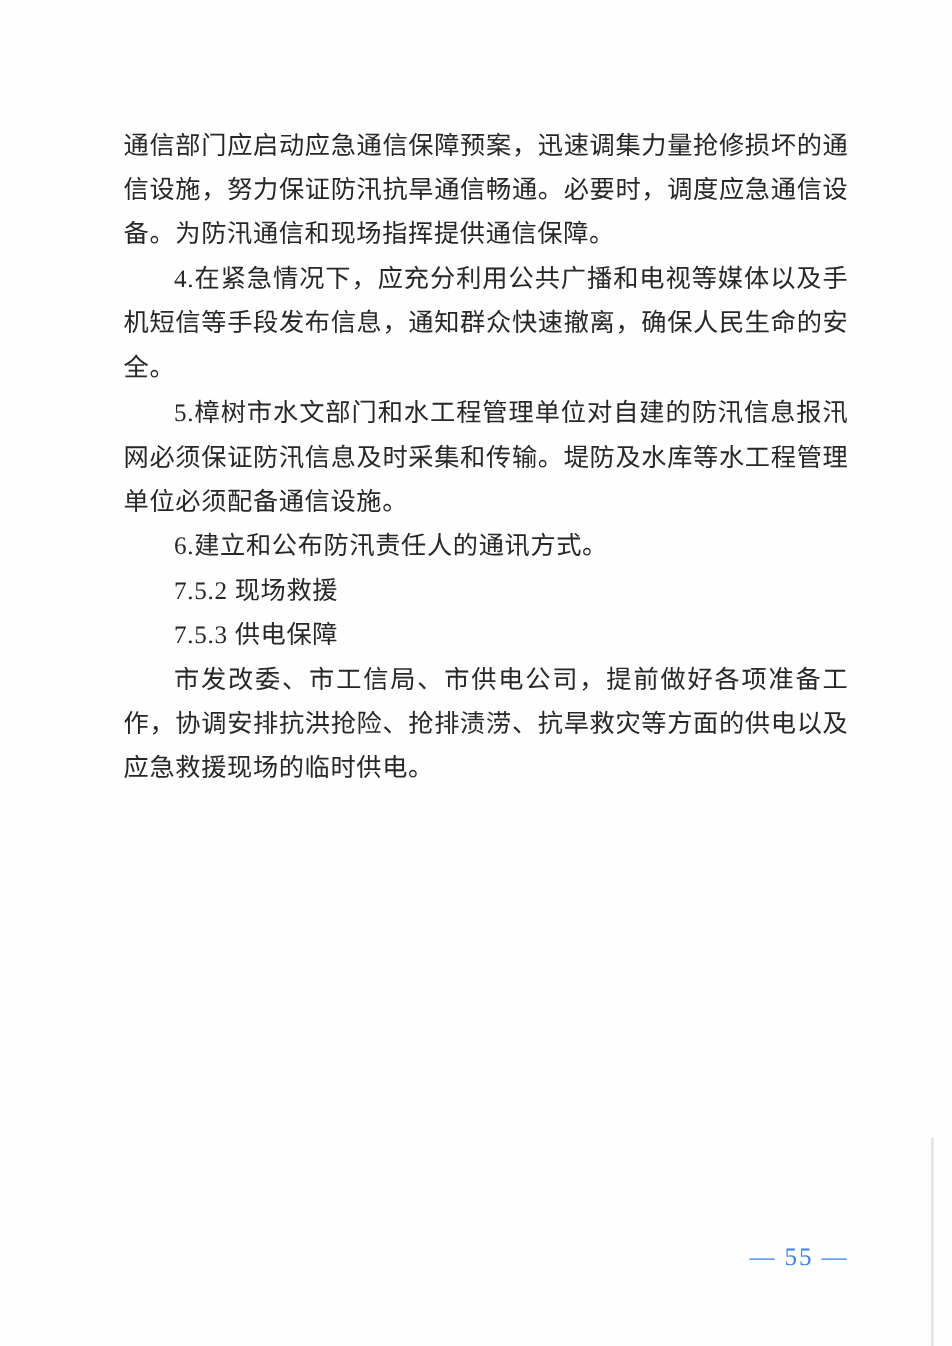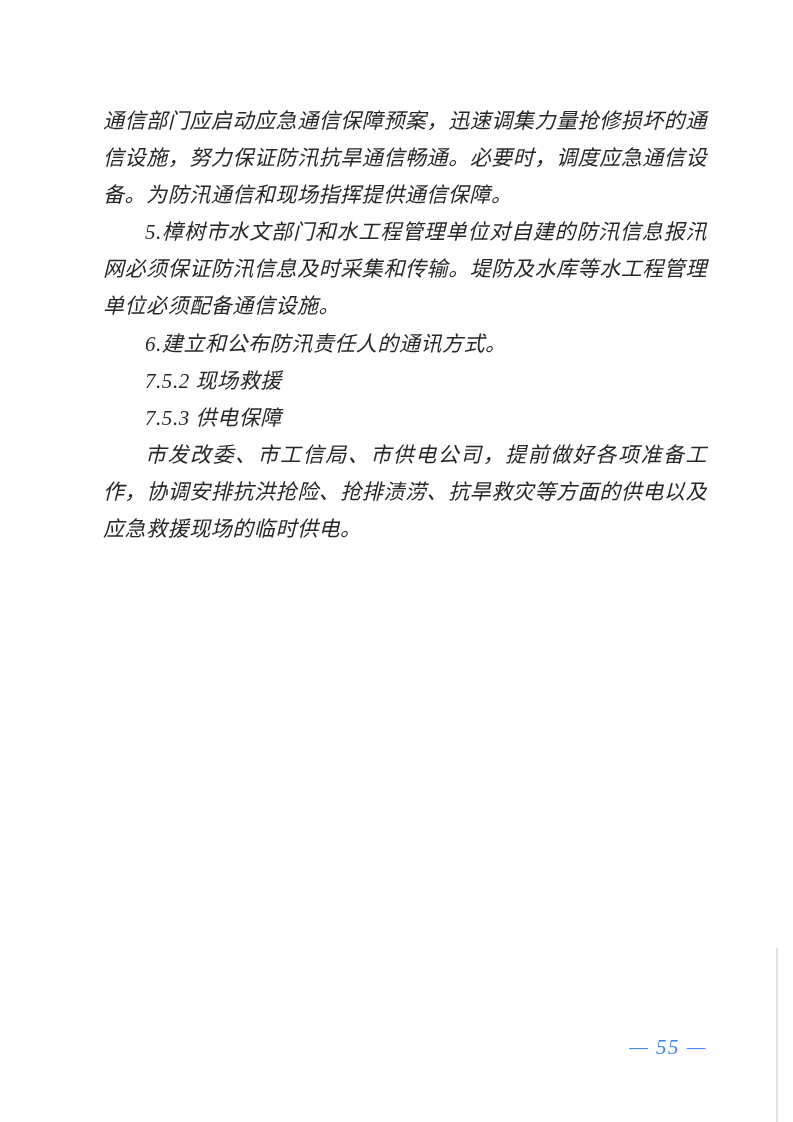--- a/index.html
+++ b/index.html
@@ -8,21 +8,20 @@
     background: #ffffff;
   }
   .page {
     position: relative;
     width: 793px;
     height: 1122px;
     background: #fefefe;
     overflow: hidden;
     font-family: "Liberation Serif", "DejaVu Serif", serif;
     color: #272727;
-    font-style: italic;
   }
   .doc-body {
     position: absolute;
     left: 103px;
     top: 103px;
     width: 604px;
   }
   .para {
     margin: 0;
     font-size: 21px;
@@ -57,20 +56,21 @@
     height: 174px;
     background: #e2e2e2;
   }
 </style>
 </head>
 <body>
 
 <div class="page">
   <main class="doc-body">
     <p class="para no-indent">通信部门应启动应急通信保障预案，迅速调集力量抢修损坏的通信设施，努力保证防汛抗旱通信畅通。必要时，调度应急通信设备。为防汛通信和现场指挥提供通信保障。</p>
+    <p class="para">4.在紧急情况下，应充分利用公共广播和电视等媒体以及手机短信等手段发布信息，通知群众快速撤离，确保人民生命的安全。</p>
     <p class="para">5.樟树市水文部门和水工程管理单位对自建的防汛信息报汛网必须保证防汛信息及时采集和传输。堤防及水库等水工程管理单位必须配备通信设施。</p>
     <p class="para">6.建立和公布防汛责任人的通讯方式。</p>
     <p class="para heading">7.5.2 现场救援</p>
     <p class="para heading">7.5.3 供电保障</p>
     <p class="para">市发改委、市工信局、市供电公司，提前做好各项准备工作，协调安排抗洪抢险、抢排渍涝、抗旱救灾等方面的供电以及应急救援现场的临时供电。</p>
   </main>
 
   <div class="page-number">— 55 —</div>
 
   <div class="scan-line"></div>

